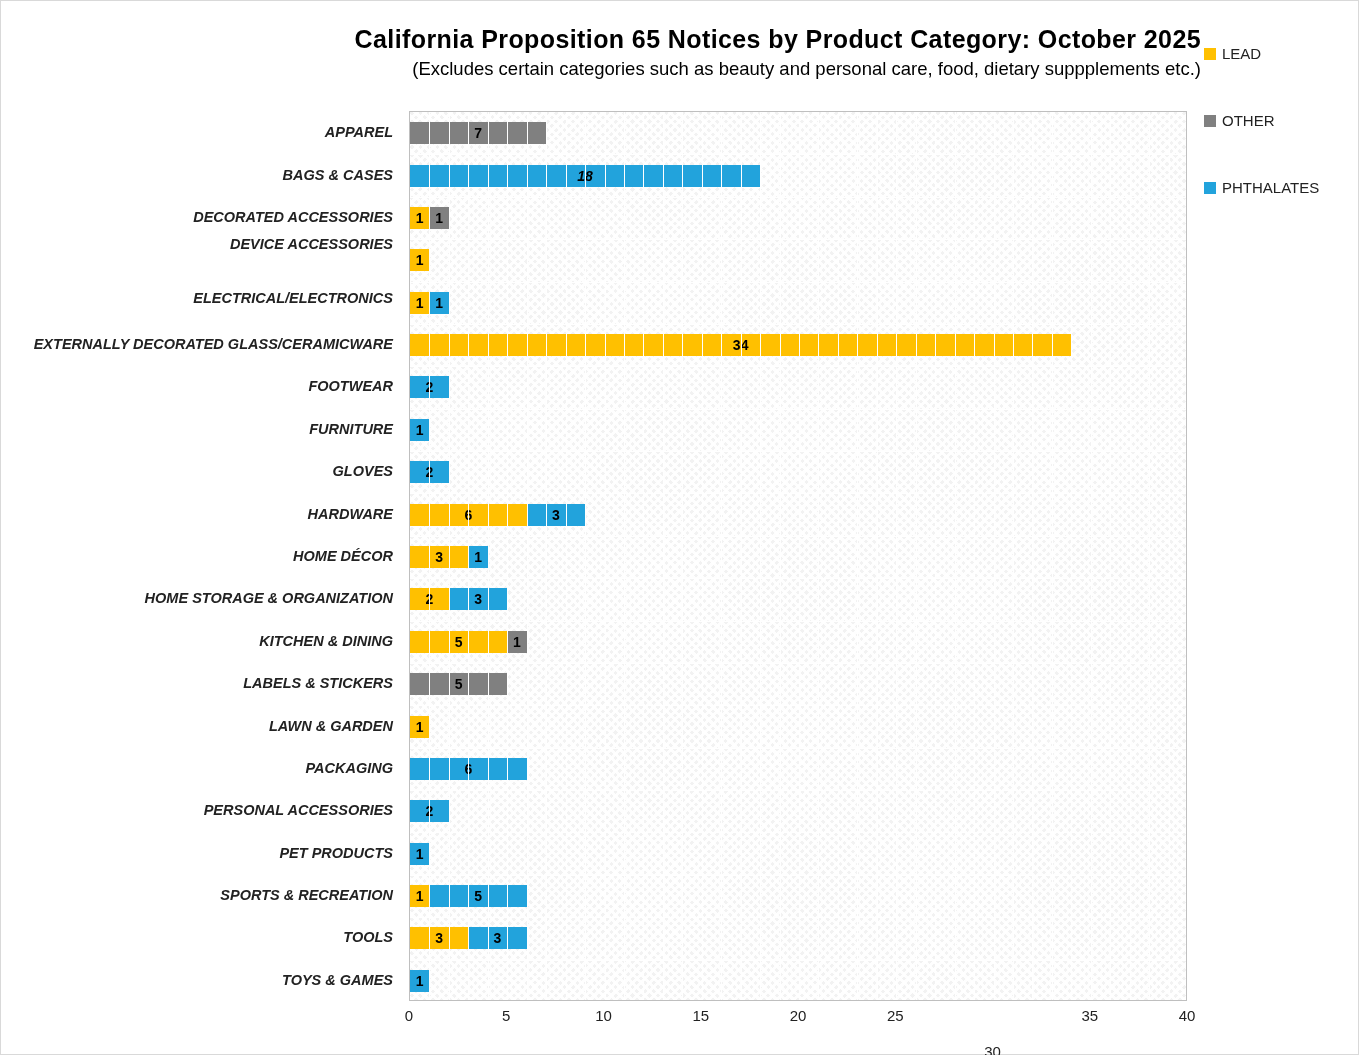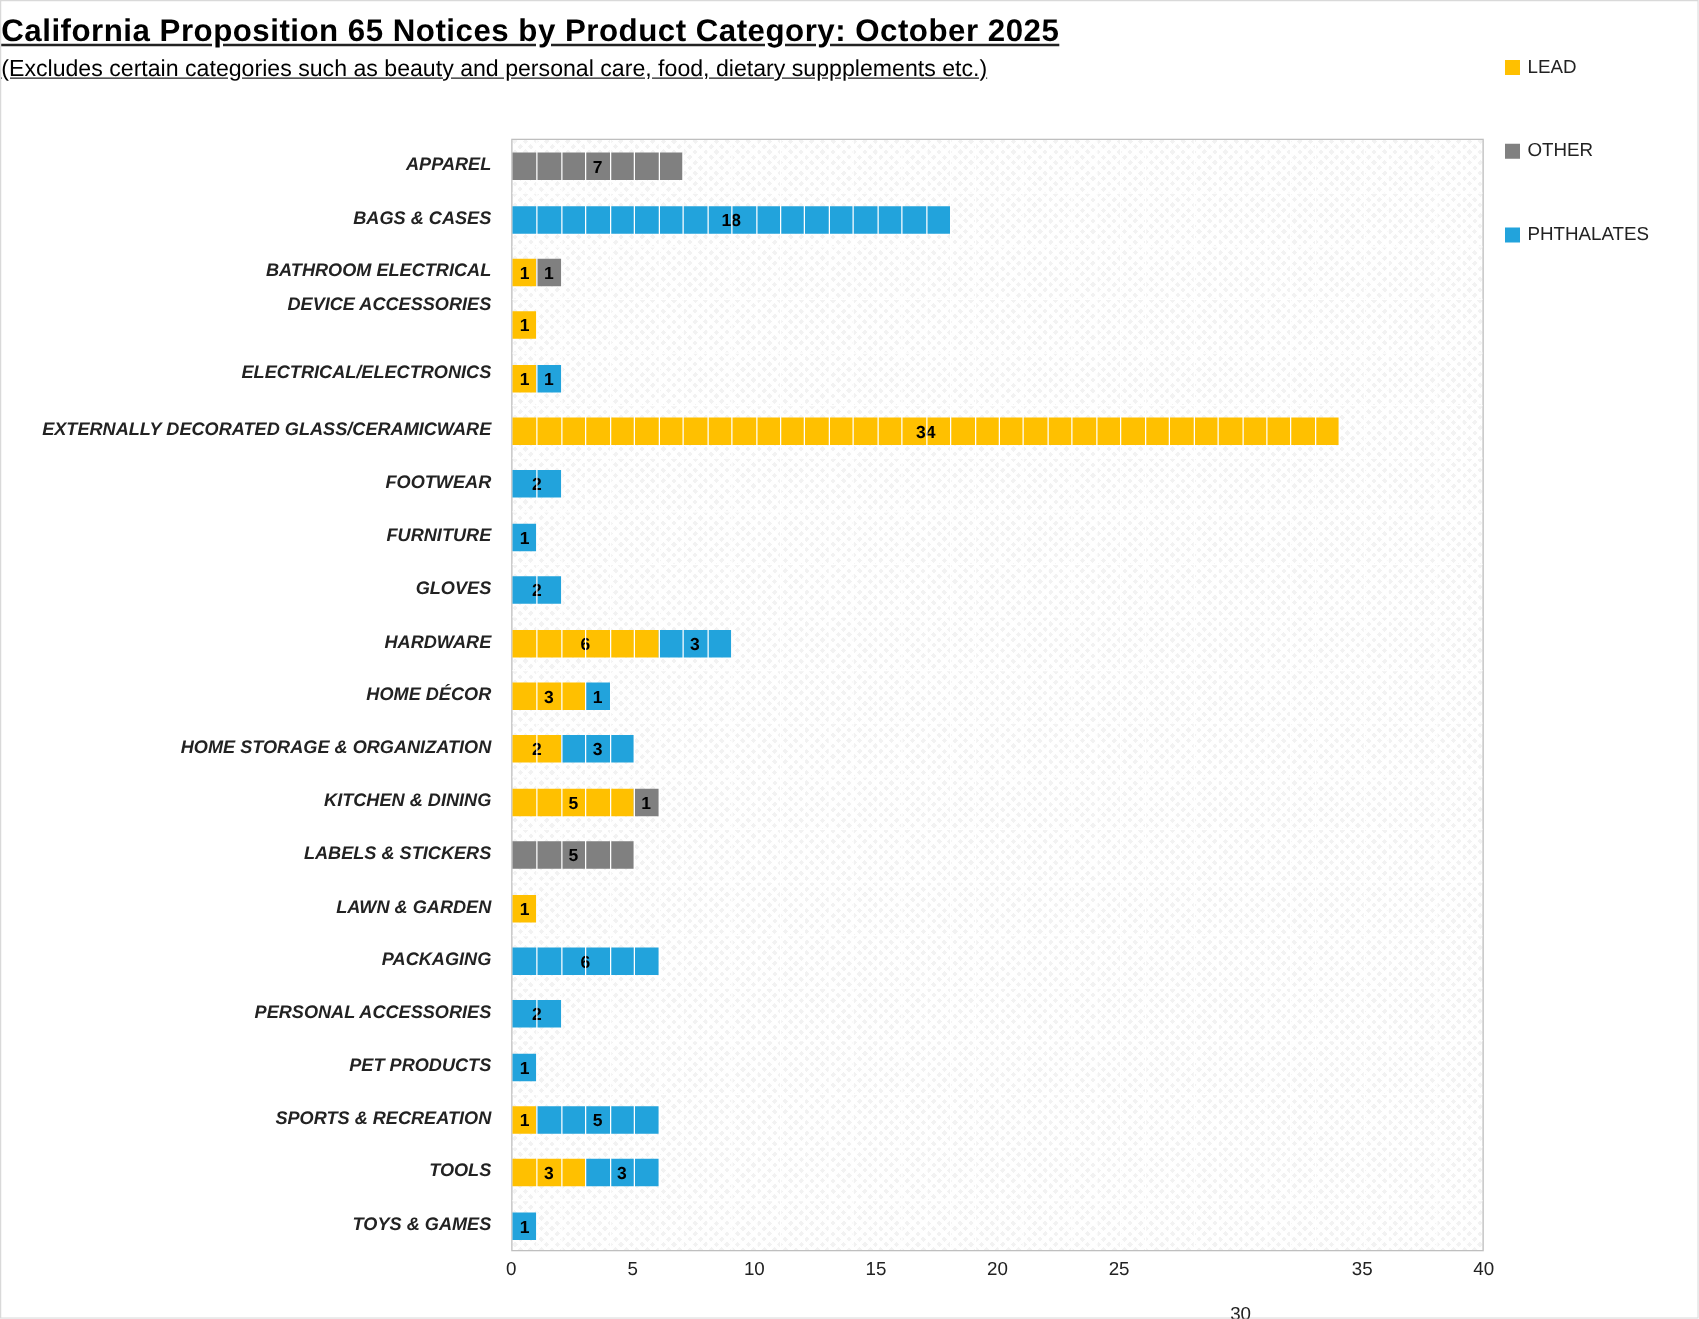--- a/index.html
+++ b/index.html
@@ -20,24 +20,23 @@
     height: 1055px;
     box-sizing: border-box;
     border: 1px solid #d9d9d9;
     background: #ffffff;
   }
 
   
   .title-block {
     position: absolute;
     left: 0;
-    top: 10px;
+    top: 24px;
     width: 1200px;
-    text-align: left;
-    text-decoration: underline;
+    text-align: right;
   }
   .chart-title {
     font-size: 25px;
     font-weight: bold;
     letter-spacing: 0.4px;
     color: #000000;
     white-space: nowrap;
   }
   .chart-subtitle {
     margin-top: 4px;
@@ -185,21 +184,21 @@
       </div>
       <div class="legend-item">
         <span class="legend-swatch" style="background: rgb(34, 163, 220);"></span>
         <span>PHTHALATES</span>
       </div>
     </div>
 
   <div class="cat-labels" id="cat-labels">
       <div class="cat-label" style="top: 14.1905px;">APPAREL</div>
       <div class="cat-label" style="top: 56.5714px;">BAGS &amp; CASES</div>
-      <div class="cat-label" style="top: 98.9524px;">BATHROOM ELECTRICAL</div>
+      <div class="cat-label" style="top: 98.9524px;">DECORATED ACCESSORIES</div>
       <div class="cat-label" style="top: 126px;">DEVICE ACCESSORIES</div>
       <div class="cat-label" style="top: 180px;">ELECTRICAL/ELECTRONICS</div>
       <div class="cat-label" style="top: 226.095px;">EXTERNALLY DECORATED GLASS/CERAMICWARE</div>
       <div class="cat-label" style="top: 268.476px;">FOOTWEAR</div>
       <div class="cat-label" style="top: 310.857px;">FURNITURE</div>
       <div class="cat-label" style="top: 353.238px;">GLOVES</div>
       <div class="cat-label" style="top: 395.619px;">HARDWARE</div>
       <div class="cat-label" style="top: 438px;">HOME DÉCOR</div>
       <div class="cat-label" style="top: 480.381px;">HOME STORAGE &amp; ORGANIZATION</div>
       <div class="cat-label" style="top: 522.762px; text-align: center;">KITCHEN &amp; DINING</div>
@@ -214,21 +213,21 @@
     </div>
 
   <div class="plot-area" id="plot-area">
     <div class="rows" id="rows">
         <div class="row" style="top: 0px; height: 42.381px;">
           <div class="seg" style="width: 136.15px; background: rgb(128, 128, 128);">
             <span class="seg-label">7</span>
           </div>
         </div>
         <div class="row" style="top: 42.381px; height: 42.381px;">
-          <div class="seg" style="width: 350.1px; background: rgb(34, 163, 220);">
+          <div class="seg" style="width: 350.1px; background: rgb(34, 163, 220); font-style: italic;">
             <span class="seg-label">18</span>
           </div>
         </div>
         <div class="row" style="top: 84.7619px; height: 42.381px;">
           <div class="seg" style="width: 19.45px; background: rgb(255, 192, 0);">
             <span class="seg-label">1</span>
           </div>
           <div class="seg" style="width: 19.45px; background: rgb(128, 128, 128);">
             <span class="seg-label">1</span>
           </div>

